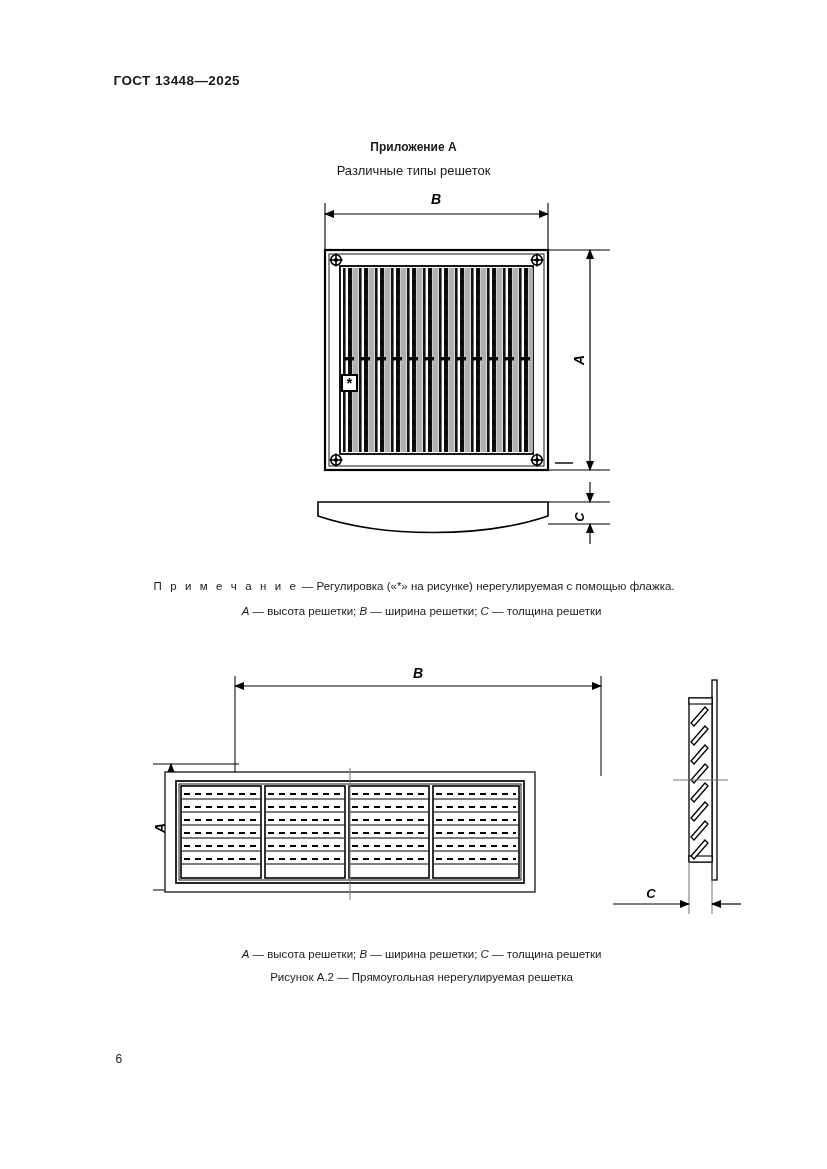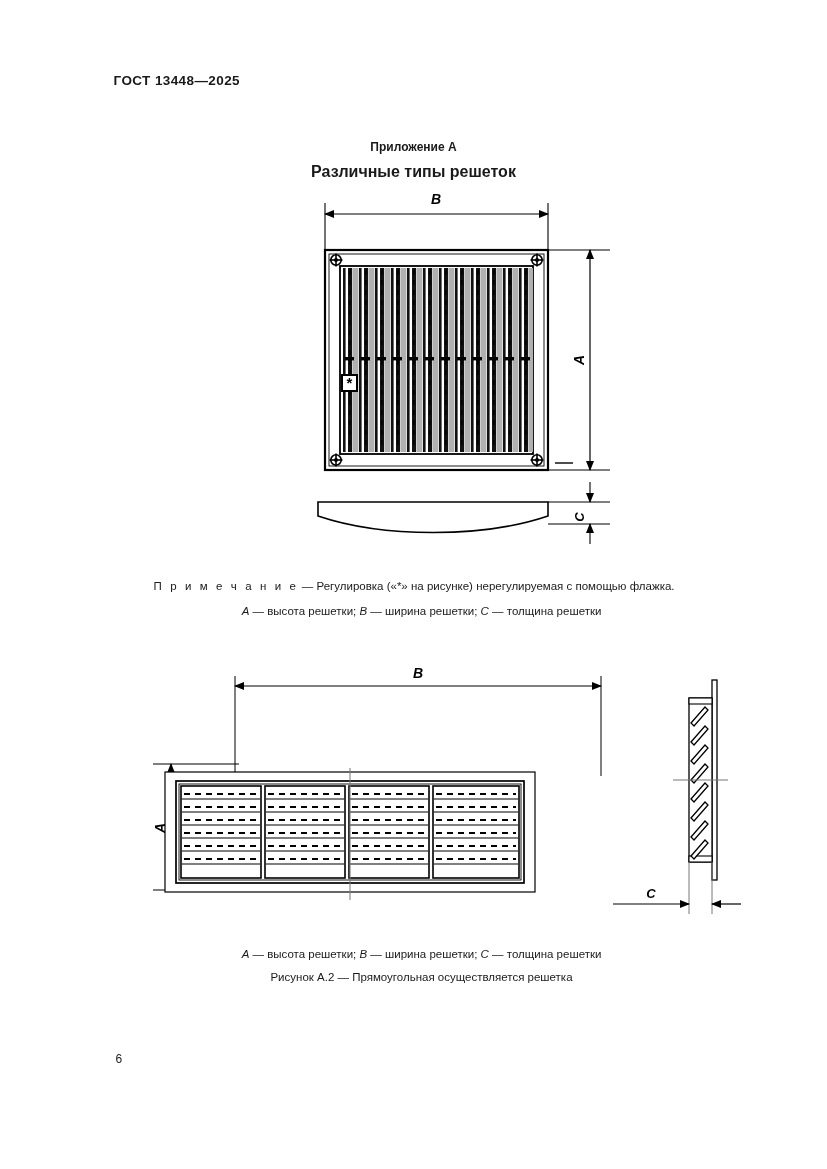--- a/index.html
+++ b/index.html
@@ -40,22 +40,22 @@
     font-weight: bold;
     margin-top: 25px;
   }
   .annex-title.l1 { top: 115px; }
   .annex-title.l2 { top: 131px; }
   .section-title {
     position: absolute;
     left: 0; right: 0;
     top: 163px;
     text-align: center;
-    font-size: 16px;
-    font-weight: bold;
+    font-size: 13px;
+    font-weight: normal;
   }
 
   
   .cap {
     position: absolute;
     left: 0; right: 0;
     text-align: center;
     font-size: 11.5px;
     margin-left: 16px;
   }
@@ -406,17 +406,17 @@
       <text x="275" y="10" font-family="'Liberation Sans',sans-serif" font-size="14" font-weight="bold" font-style="italic" text-anchor="middle" fill="#000">B</text>
 
       <text x="22" y="160" font-family="'Liberation Sans',sans-serif" font-size="14" font-weight="bold" font-style="italic" text-anchor="middle" fill="#000" transform="rotate(-90 22 160)">A</text>
     </svg>
   </div>
 
   <div class="cap" style="top:948px;">
     <span class="ital">A</span><span> — высота решетки; </span><span class="ital">B</span><span> — ширина решетки; </span><span class="ital">C</span><span> — толщина решетки</span>
   </div>
 
-  <div class="cap" style="top:971px;">Рисунок А.2 — Прямоугольная осуществляется решетка</div>
+  <div class="cap" style="top:971px;">Рисунок А.2 — Прямоугольная нерегулируемая решетка</div>
 
   <div class="page-num">6</div>
 
 </div>
 
 </body></html>

